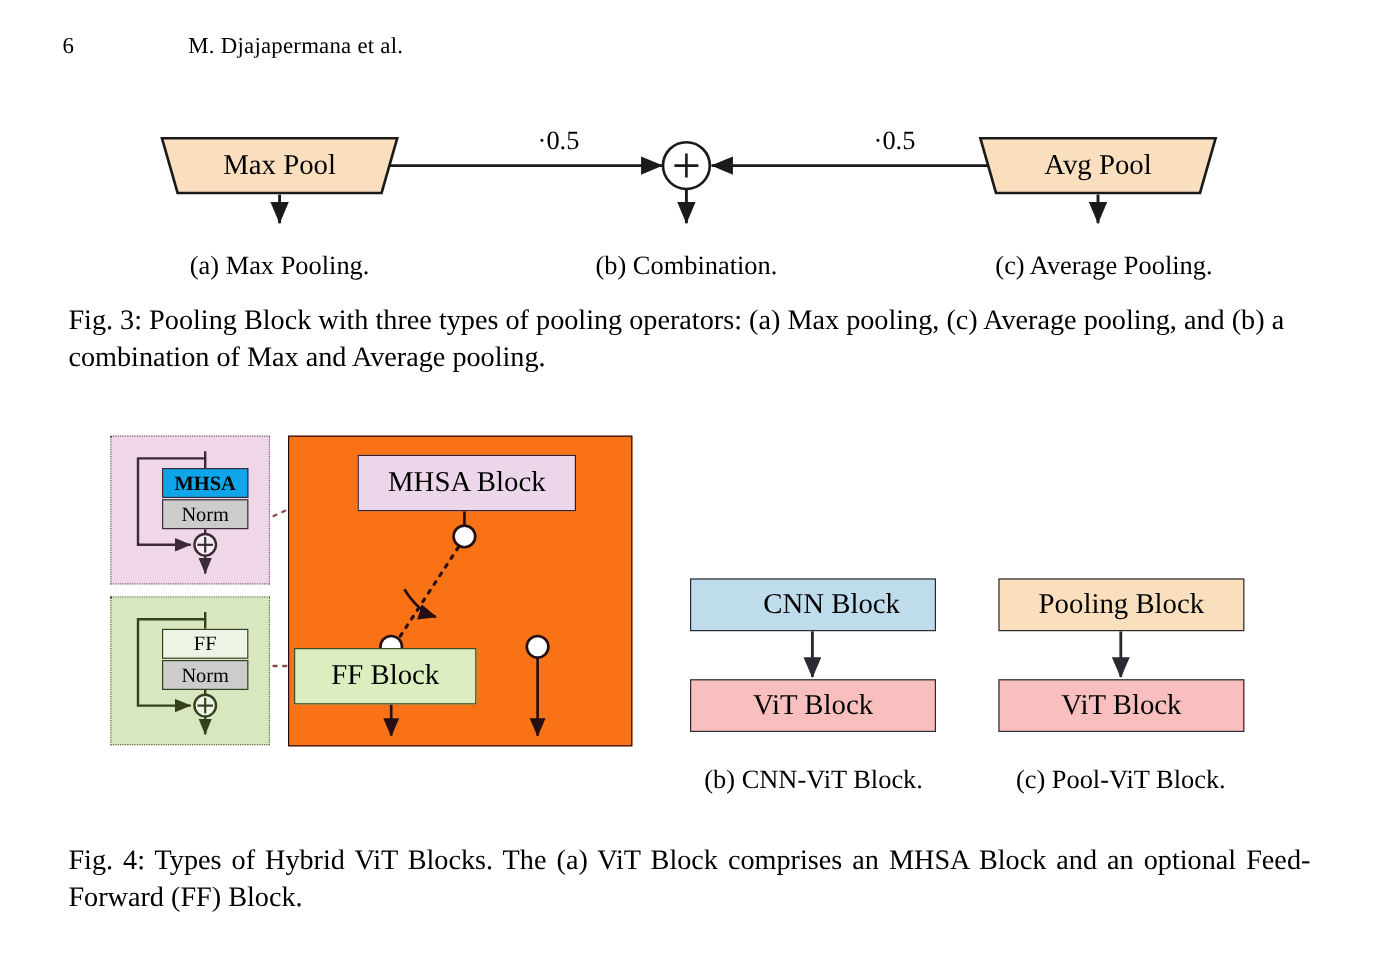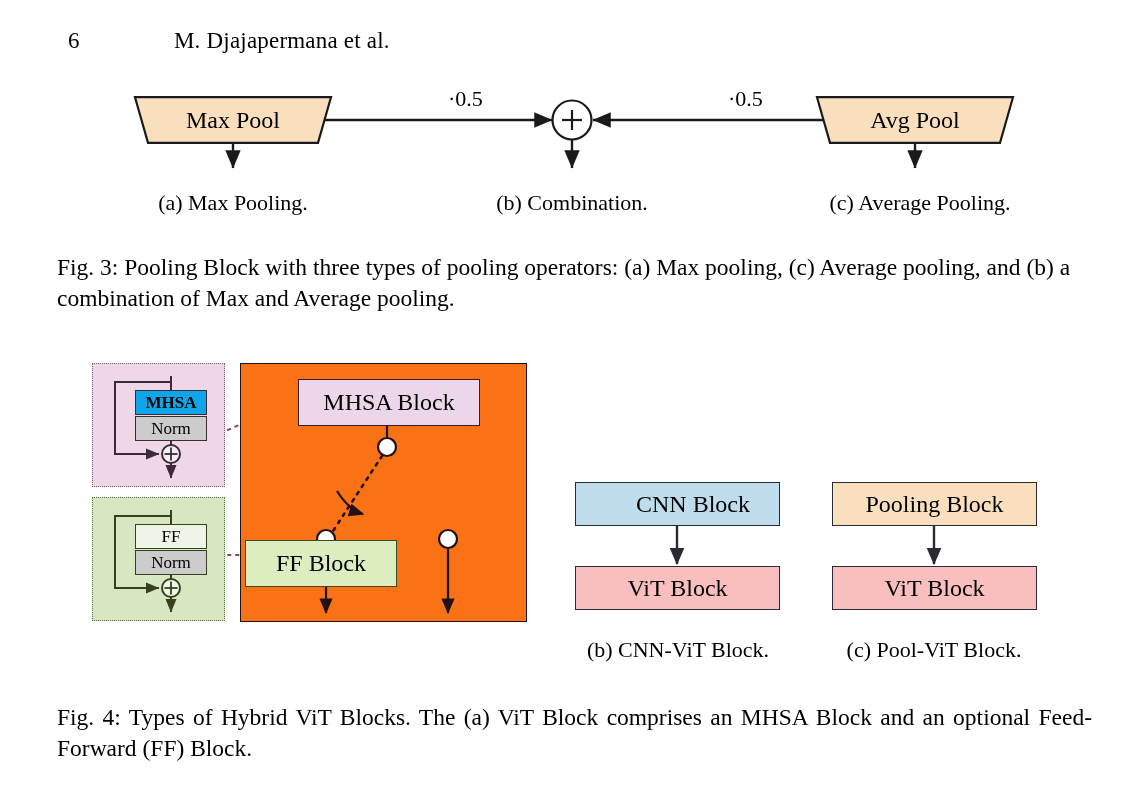--- a/index.html
+++ b/index.html
@@ -12,23 +12,23 @@
     height: 796px;
     position: relative;
     font-family: "Liberation Serif", "DejaVu Serif", serif;
     color: #000000;
     overflow: hidden;
   }
 
   
   #page-header {
     position: absolute;
-    left: 68px;
+    left: 52px;
     top: 28px;
-    font-size: 23px;
+    font-size: 19px;
     letter-spacing: 0.2px;
   }
   #page-header .folio {
     display: inline-block;
     width: 100px;
   }
 
   
   .caption {
     position: absolute;
@@ -40,21 +40,21 @@
     position: absolute;
     font-size: 22px;
     text-align: center;
     white-space: nowrap;
   }
 
   
   #figure-3 {
     position: absolute;
     left: 0;
-    top: 80px;
+    top: 98px;
     width: 1148px;
     height: 140px;
   }
   .trapezoid-wrap {
     position: absolute;
     width: 196px;
     height: 48px;
   }
   .trapezoid-wrap svg {
     position: absolute;

